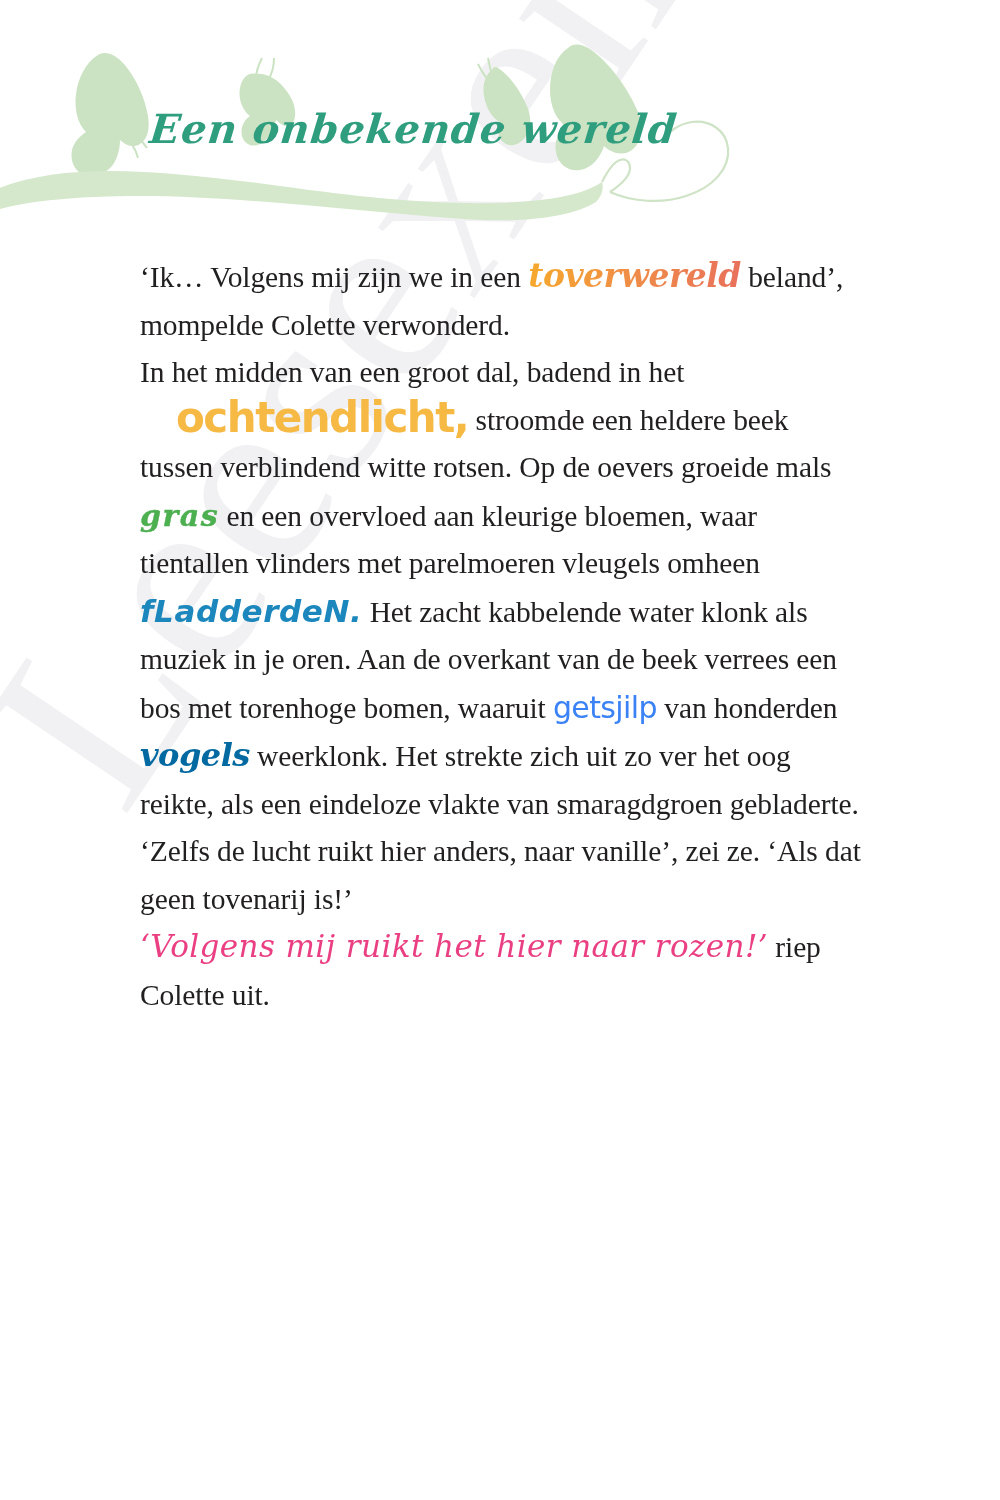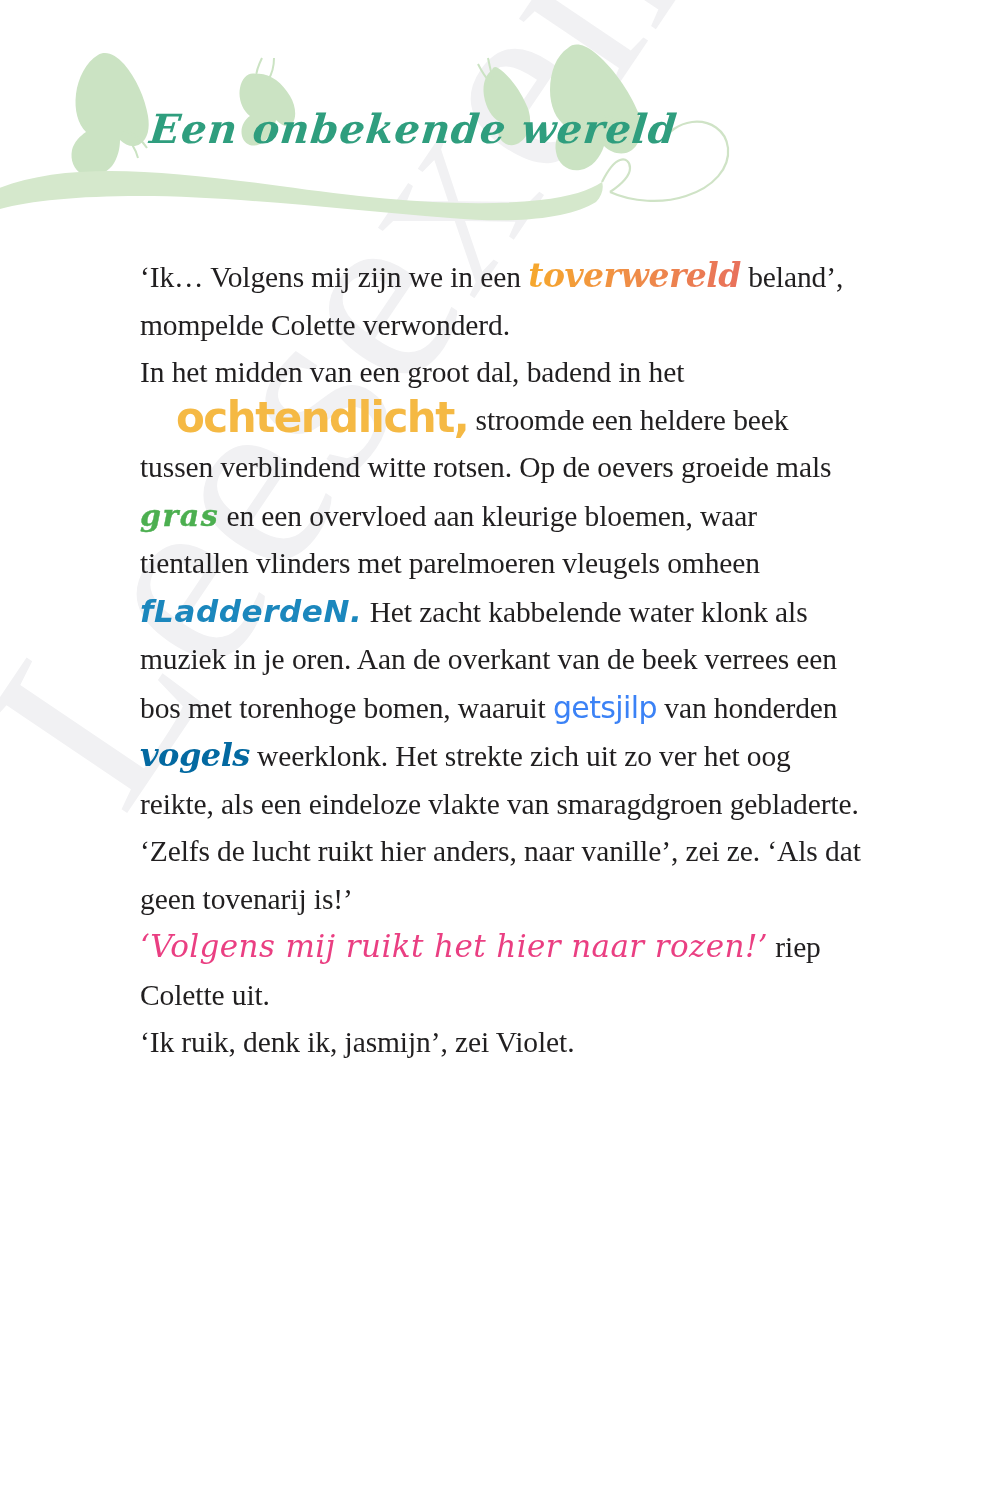--- a/index.html
+++ b/index.html
@@ -240,17 +240,16 @@
     </svg>
   </div>
 
   <div id="title">Een onbekende wereld</div>
 
   <div id="body-text">
     <p>‘Ik… Volgens mij zijn we in een <span class="w-tover">toverwereld</span> beland’, mompelde Colette verwonderd.</p>
     <p>In het midden van een groot dal, badend in het <span class="w-ochtend">ochtendlicht,</span> stroomde een heldere beek tussen verblindend witte rotsen. Op de oevers groeide mals <span class="w-gras">gras</span> en een overvloed aan kleurige bloemen, waar tientallen vlinders met parelmoeren vleugels omheen <span class="w-fladder">fLadderdeN.</span> Het zacht kabbelende water klonk als muziek in je oren. Aan de overkant van de beek verrees een bos met torenhoge bomen, waaruit <span class="w-getsjilp">getsjilp</span> van honderden <span class="w-vogels">vogels</span> weerklonk. Het strekte zich uit zo ver het oog reikte, als een eindeloze vlakte van smaragdgroen gebladerte.</p>
     <p>‘Zelfs de lucht ruikt hier anders, naar vanille’, zei ze. ‘Als dat geen tovenarij is!’</p>
     <p><span class="w-rozen">‘Volgens mij ruikt het hier naar rozen!’</span> riep Colette uit.</p>
-    <p>‘Ik ruik, denk ik, jasmijn’, zei Violet.</p>
   </div>
 
 
 </div>
 
 </body></html>

